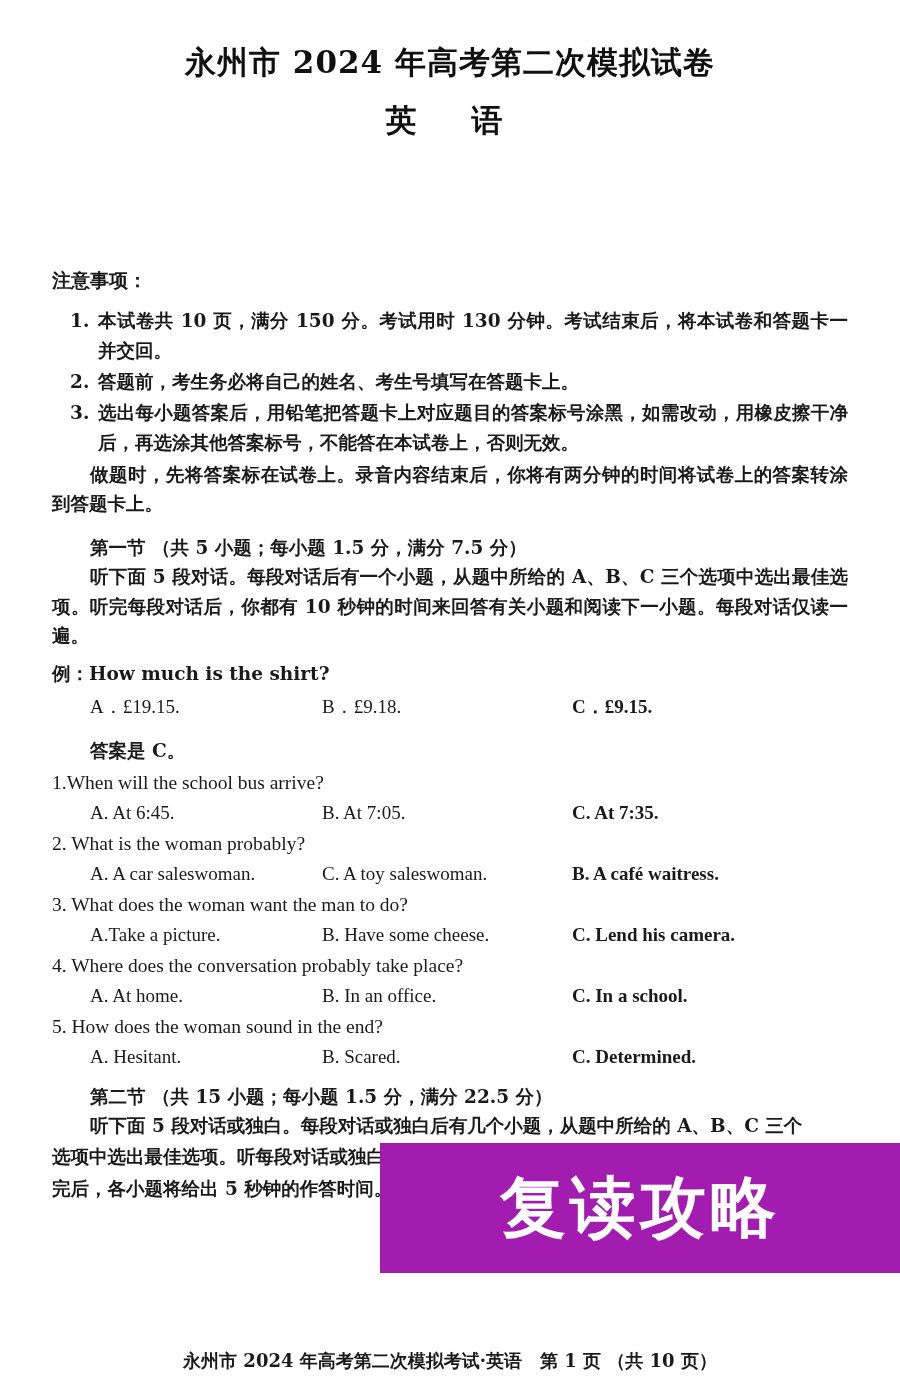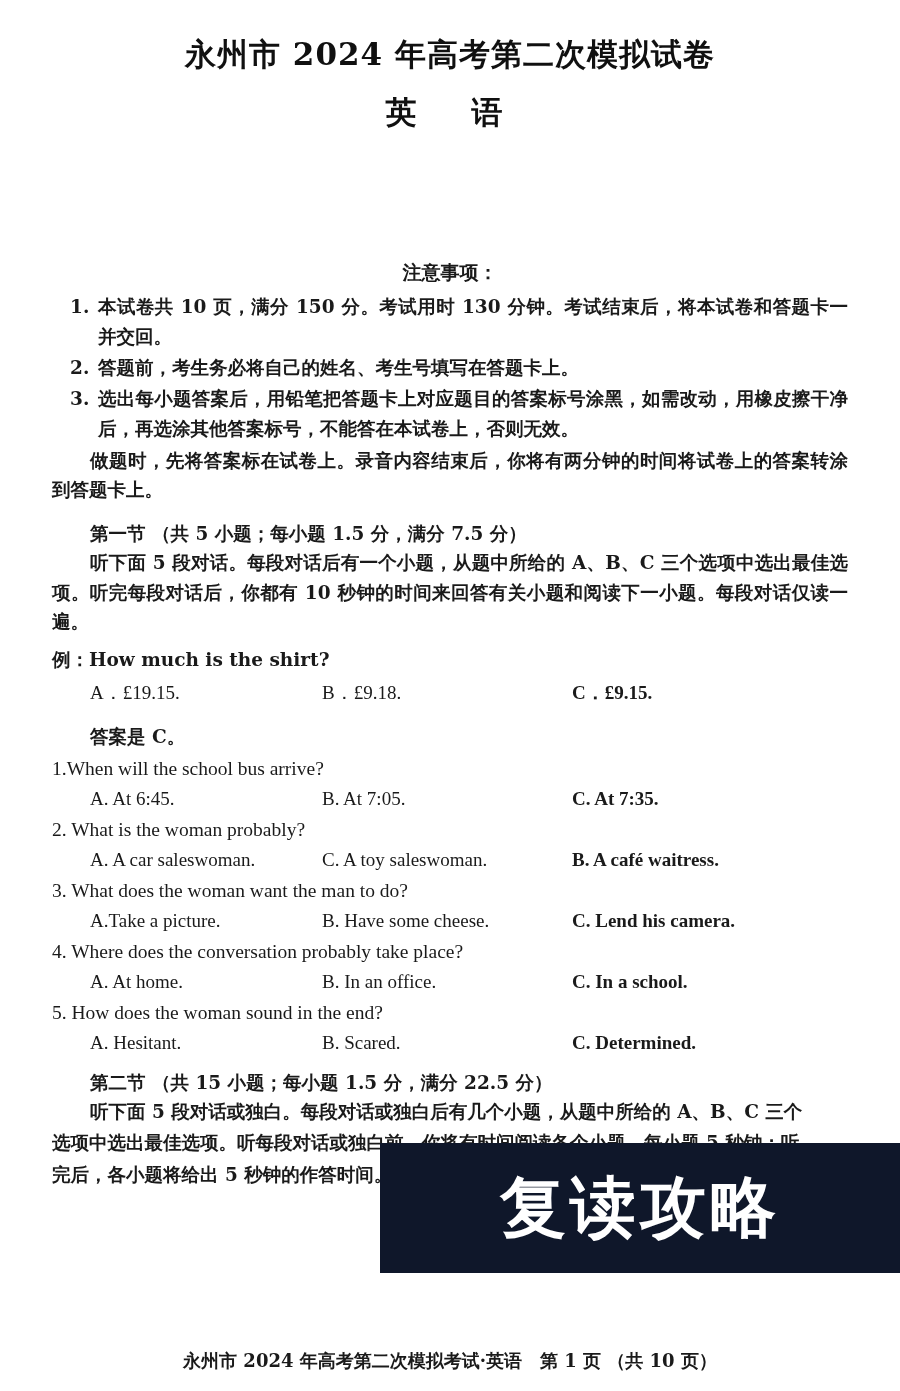--- a/index.html
+++ b/index.html
@@ -13,21 +13,21 @@
     position: relative;
     font-family: "Liberation Serif", serif;
     color: #1a1a1a;
     overflow: hidden;
   }
   .page {
     position: relative;
     width: 900px;
     height: 1391px;
     box-sizing: border-box;
-    padding: 16px 52px 0 52px;
+    padding: 24px 52px 0 52px;
   }
   .doc-title {
     text-align: center;
     font-family: "DejaVu Serif", serif;
     font-weight: bold;
     font-size: 31px;
     letter-spacing: 1px;
     margin-top: 18px;
     color: #101010;
   }
@@ -41,22 +41,21 @@
     color: #101010;
   }
   .gap {
     height: 120px;
   }
   .notice-head {
     font-family: Liberation Serif, serif;
     font-weight: bold;
     font-size: 19px;
     margin-top: 6px;
-    margin-bottom: 6px;
-    text-align: center;
+    margin-bottom: 12px;
   }
   ol.notice-list {
     margin: 0 0 0 0;
     padding-left: 46px;
     list-style: none;
     counter-reset: nitem;
   }
   ol.notice-list li {
     position: relative;
     font-family: "DejaVu Serif", serif;
@@ -136,21 +135,21 @@
     font-family: "DejaVu Serif", serif;
     font-weight: bold;
     font-size: 18px;
   }
   .watermark {
     position: absolute;
     left: 380px;
     top: 1143px;
     width: 520px;
     height: 130px;
-    background: #0f172a;
+    background: #a21caf;
     display: flex;
     align-items: center;
     justify-content: center;
   }
   .watermark span {
     font-family: "DejaVu Sans", sans-serif;
     font-weight: bold;
     color: #ffffff;
     font-size: 66px;
     letter-spacing: 4px;

